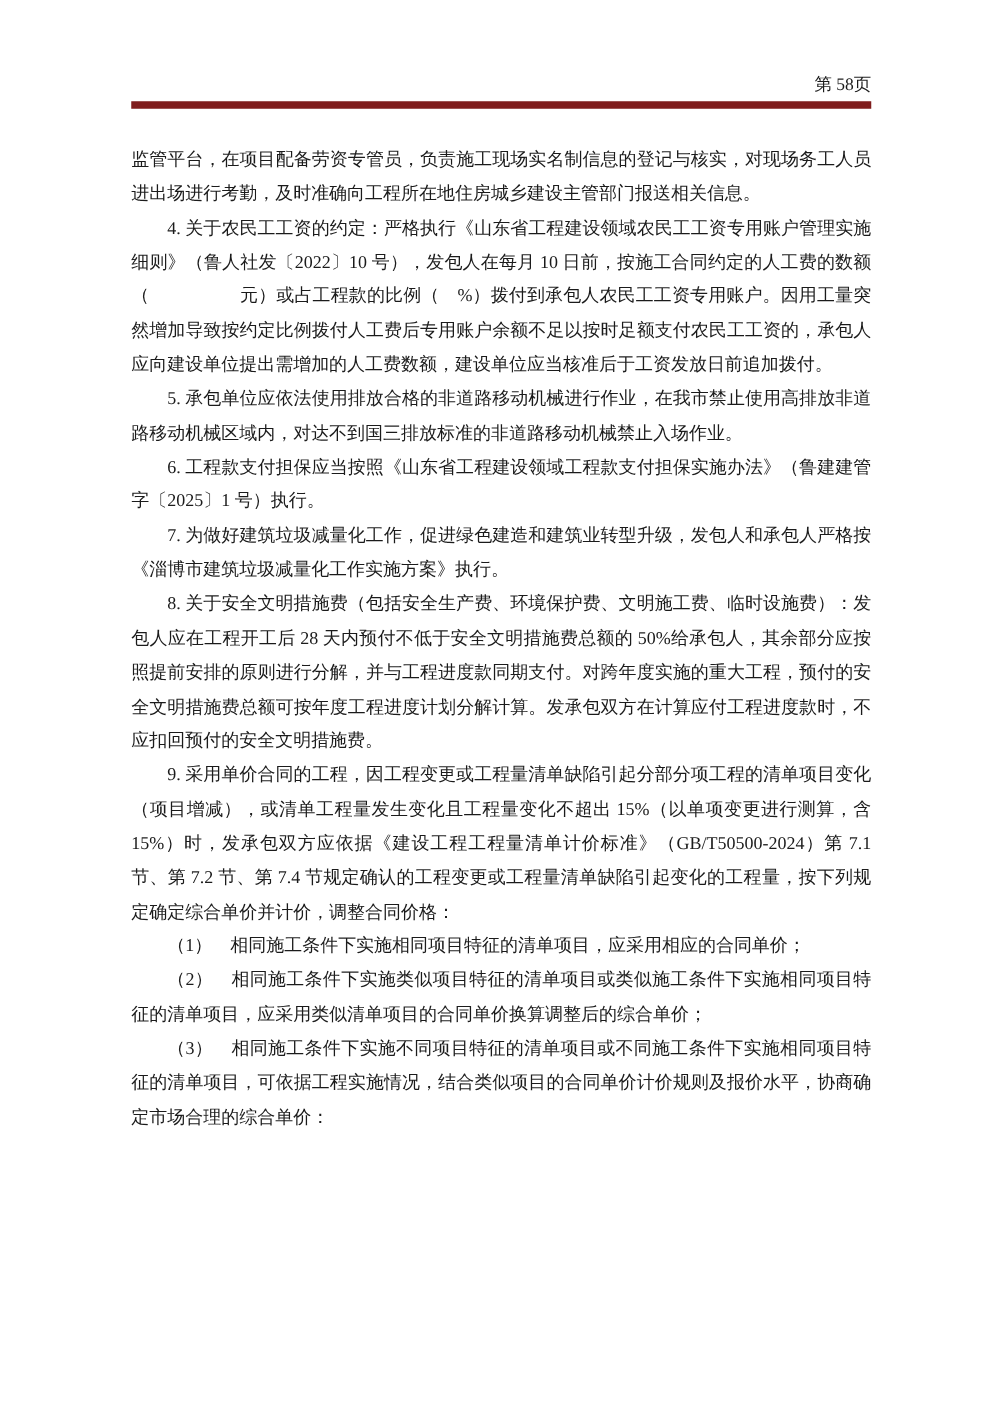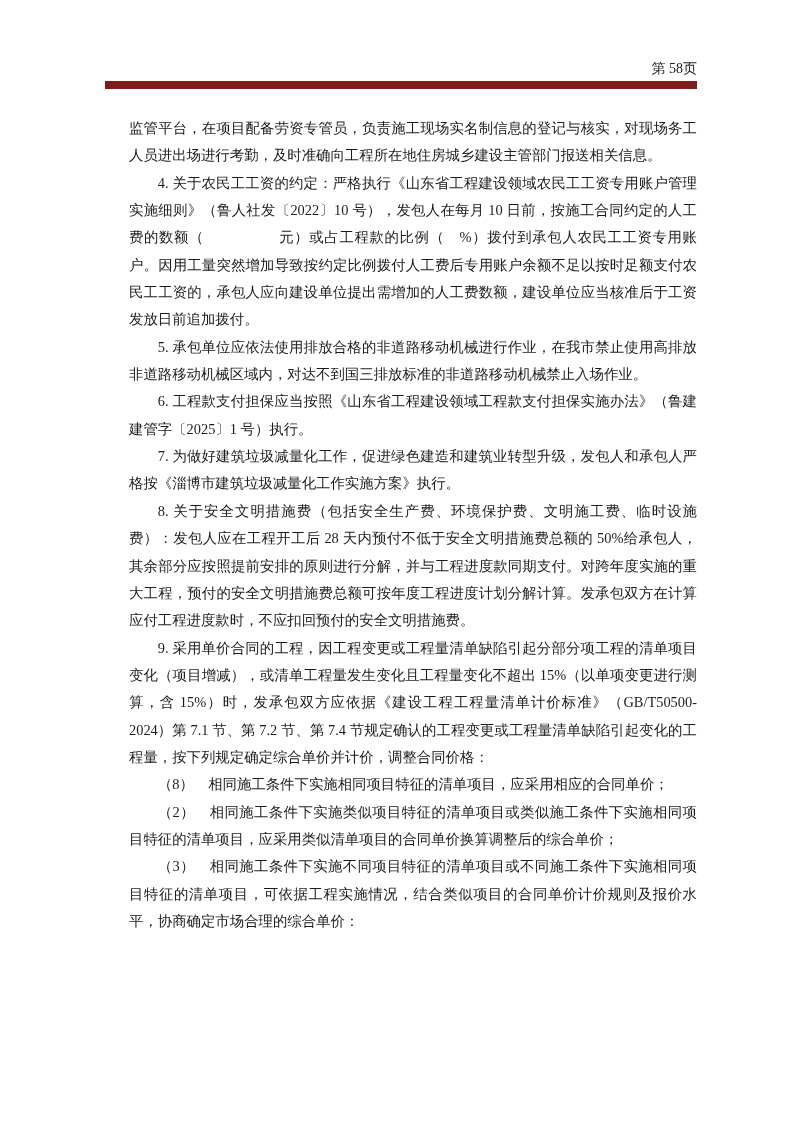--- a/index.html
+++ b/index.html
@@ -16,37 +16,36 @@
     font-family: "Liberation Serif", "DejaVu Serif", serif;
     color: #1b1b1b;
   }
   .page-header {
     position: absolute;
     top: 0;
     left: 105px;
     right: 96px;
     padding-top: 60px;
     padding-bottom: 3px;
-    border-bottom: 8px solid #7f1d1d;
+    border-bottom: 6px solid #7f1d1d;
     text-align: right;
     font-size: 14px;
     line-height: 18px;
     color: #1b1b1b;
   }
   .doc-body {
     position: absolute;
     top: 83px;
     left: 105px;
     right: 96px;
     padding-top: 32px;
     font-size: 14.4px;
     line-height: 27.35px;
     text-align: justify;
     color: #1b1b1b;
-    margin-left: 24px;
   }
   .doc-body p {
     margin: 0;
     padding: 0;
   }
   .doc-body p.indent {
     text-indent: 2em;
   }
 </style>
 </head>
@@ -57,17 +56,17 @@
     <span>第 58页</span>
   </div>
   <div class="doc-body">
       <p class="">监管平台，在项目配备劳资专管员，负责施工现场实名制信息的登记与核实，对现场务工人员进出场进行考勤，及时准确向工程所在地住房城乡建设主管部门报送相关信息。</p>
       <p class="indent">4. 关于农民工工资的约定：严格执行《山东省工程建设领域农民工工资专用账户管理实施细则》（鲁人社发〔2022〕10 号），发包人在每月 10 日前，按施工合同约定的人工费的数额（　　　　　元）或占工程款的比例（　%）拨付到承包人农民工工资专用账户。因用工量突然增加导致按约定比例拨付人工费后专用账户余额不足以按时足额支付农民工工资的，承包人应向建设单位提出需增加的人工费数额，建设单位应当核准后于工资发放日前追加拨付。</p>
       <p class="indent">5. 承包单位应依法使用排放合格的非道路移动机械进行作业，在我市禁止使用高排放非道路移动机械区域内，对达不到国三排放标准的非道路移动机械禁止入场作业。</p>
       <p class="indent">6. 工程款支付担保应当按照《山东省工程建设领域工程款支付担保实施办法》（鲁建建管字〔2025〕1 号）执行。</p>
       <p class="indent">7. 为做好建筑垃圾减量化工作，促进绿色建造和建筑业转型升级，发包人和承包人严格按《淄博市建筑垃圾减量化工作实施方案》执行。</p>
       <p class="indent">8. 关于安全文明措施费（包括安全生产费、环境保护费、文明施工费、临时设施费）：发包人应在工程开工后 28 天内预付不低于安全文明措施费总额的 50%给承包人，其余部分应按照提前安排的原则进行分解，并与工程进度款同期支付。对跨年度实施的重大工程，预付的安全文明措施费总额可按年度工程进度计划分解计算。发承包双方在计算应付工程进度款时，不应扣回预付的安全文明措施费。</p>
       <p class="indent">9. 采用单价合同的工程，因工程变更或工程量清单缺陷引起分部分项工程的清单项目变化（项目增减），或清单工程量发生变化且工程量变化不超出 15%（以单项变更进行测算，含 15%）时，发承包双方应依据《建设工程工程量清单计价标准》（GB/T50500-2024）第 7.1 节、第 7.2 节、第 7.4 节规定确认的工程变更或工程量清单缺陷引起变化的工程量，按下列规定确定综合单价并计价，调整合同价格：</p>
-      <p class="indent">（8）　相同施工条件下实施相同项目特征的清单项目，应采用相应的合同单价；</p>
+      <p class="indent">（1）　相同施工条件下实施相同项目特征的清单项目，应采用相应的合同单价；</p>
       <p class="indent">（2）　相同施工条件下实施类似项目特征的清单项目或类似施工条件下实施相同项目特征的清单项目，应采用类似清单项目的合同单价换算调整后的综合单价；</p>
       <p class="indent">（3）　相同施工条件下实施不同项目特征的清单项目或不同施工条件下实施相同项目特征的清单项目，可依据工程实施情况，结合类似项目的合同单价计价规则及报价水平，协商确定市场合理的综合单价：</p>
     </div>
 </div>
 
 </body></html>

